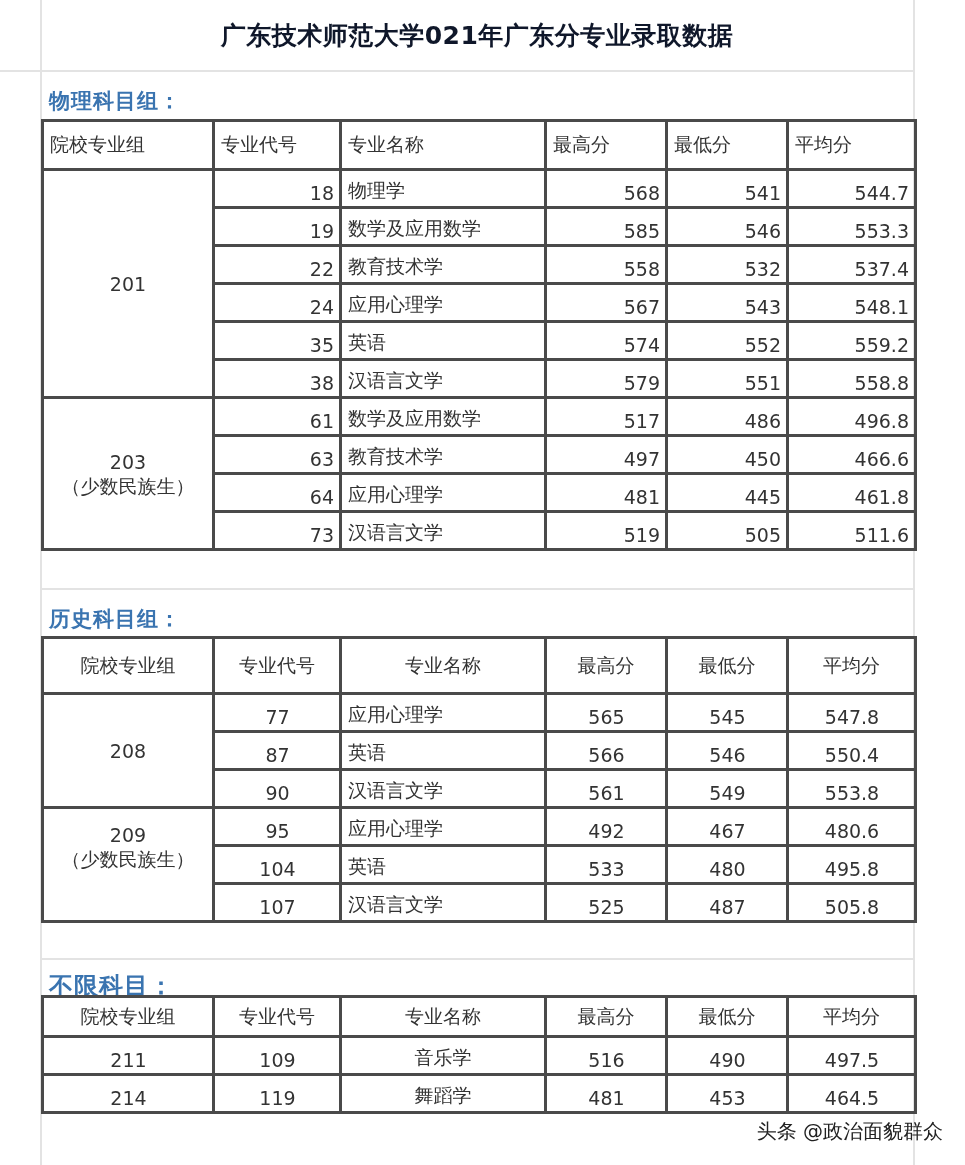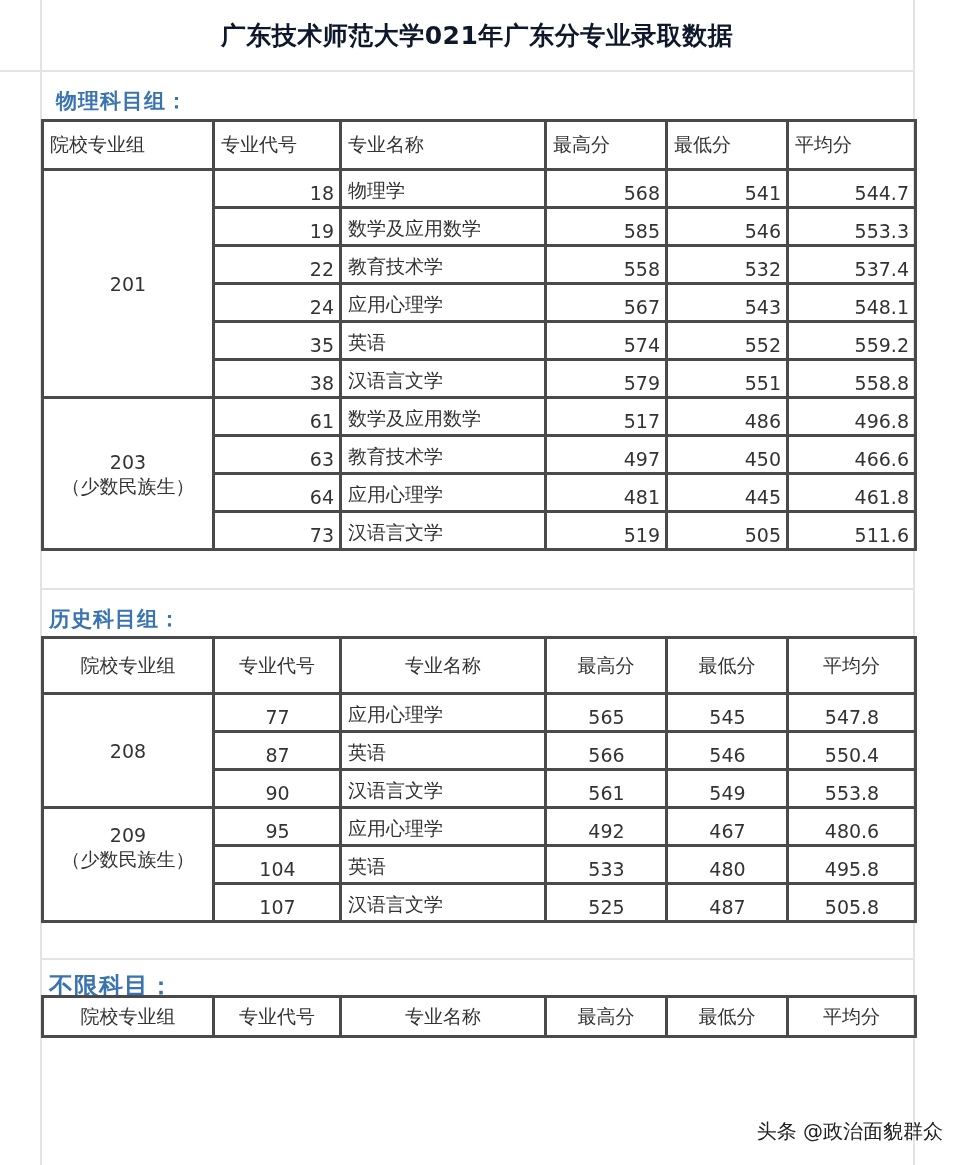--- a/index.html
+++ b/index.html
@@ -33,21 +33,21 @@
 <div class="bg-vline" style="left:40px;"></div>
 <div class="bg-vline" style="left:913px;"></div>
 <div class="bg-hline" style="top:70px; width:913px;"></div>
 <div class="bg-hline" style="top:588px; left:41px; width:872px;"></div>
 <div class="bg-hline" style="top:958px; left:41px; width:872px;"></div>
 
 <div class="title-band">
   <div class="title">广东技术师范大学021年广东分专业录取数据</div>
 </div>
 
-<div class="section-label" style="top:87px;margin-left:7px;">物理科目组：</div>
+<div class="section-label" style="top:87px;">物理科目组：</div>
 
 <table class="grid" style="top:119px;">
   <colgroup>
     <col style="width:171px">
       <col style="width:127px">
       <col style="width:205px">
     <col style="width:121px">
       <col style="width:121px">
       <col style="width:128px">
   </colgroup>
@@ -221,16 +221,32 @@
   </colgroup>
   <tbody>
       <tr style="height:40px;">
     <td class="hd">院校专业组</td>
     <td class="hd">专业代号</td>
     <td class="hd">专业名称</td>
     <td class="hd">最高分</td>
     <td class="hd">最低分</td>
     <td class="hd">平均分</td>
   </tr>
+  <tr style="height:38px;">
+    <td class="num">211</td>
+    <td class="num">109</td>
+    <td class="txt">音乐学</td>
+    <td class="num">516</td>
+    <td class="num">490</td>
+    <td class="num">497.5</td>
+  </tr>
+  <tr style="height:38px;">
+    <td class="num">214</td>
+    <td class="num">119</td>
+    <td class="txt">舞蹈学</td>
+    <td class="num">481</td>
+    <td class="num">453</td>
+    <td class="num">464.5</td>
+  </tr>
 </tbody>
   </table>
 
 <div class="watermark">头条 @政治面貌群众</div>
 
 </body></html>

